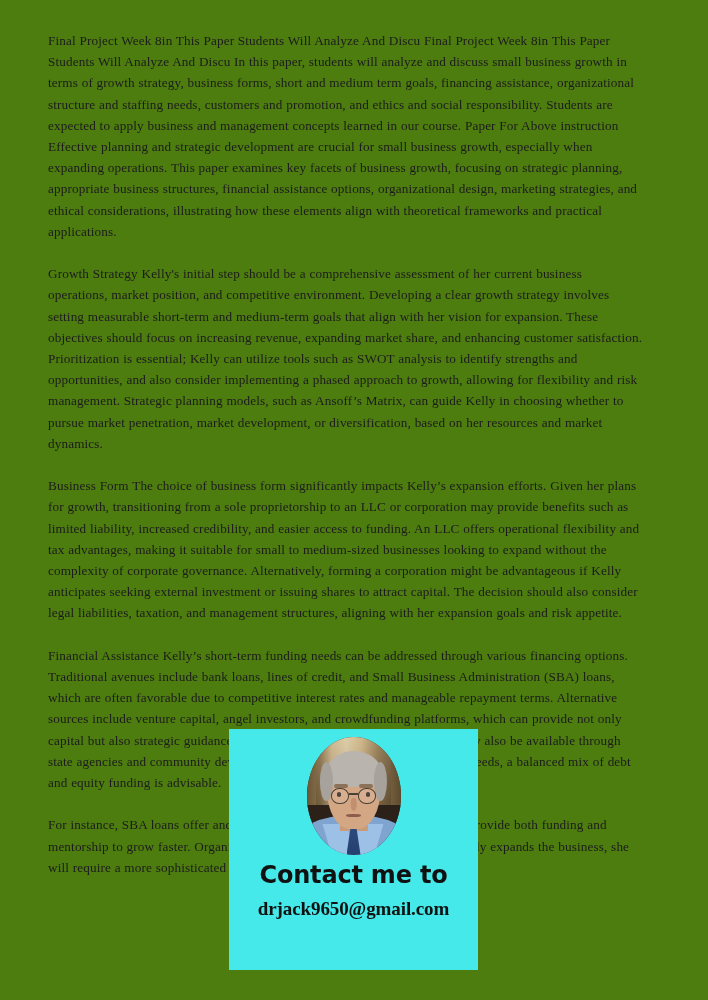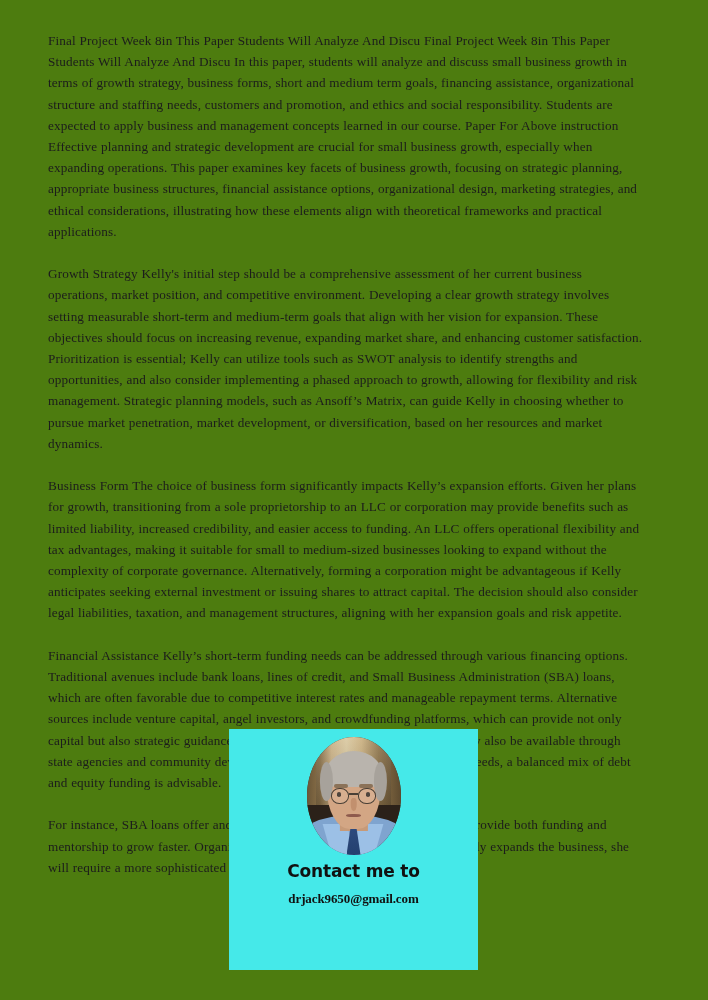--- a/index.html
+++ b/index.html
@@ -163,30 +163,30 @@
   }
 
   #contact-lines {
     margin-top: 6px;
     text-align: center;
     line-height: 1.0;
   }
   .contact-line {
     font-family: "DejaVu Sans", "Liberation Sans", sans-serif;
     font-weight: bold;
-    font-size: 17px;
+    font-size: 24px;
     color: #111111;
     letter-spacing: -0.2px;
     margin: 2px 0;
     white-space: nowrap;
   }
   #contact-email {
     font-family: "Liberation Serif", "DejaVu Serif", serif;
     font-weight: bold;
-    font-size: 13px;
+    font-size: 19px;
     color: #111111;
     margin-top: 9px;
     letter-spacing: -0.1px;
     white-space: nowrap;
     text-align: center;
   }
 </style>
 </head>
 <body>
 

